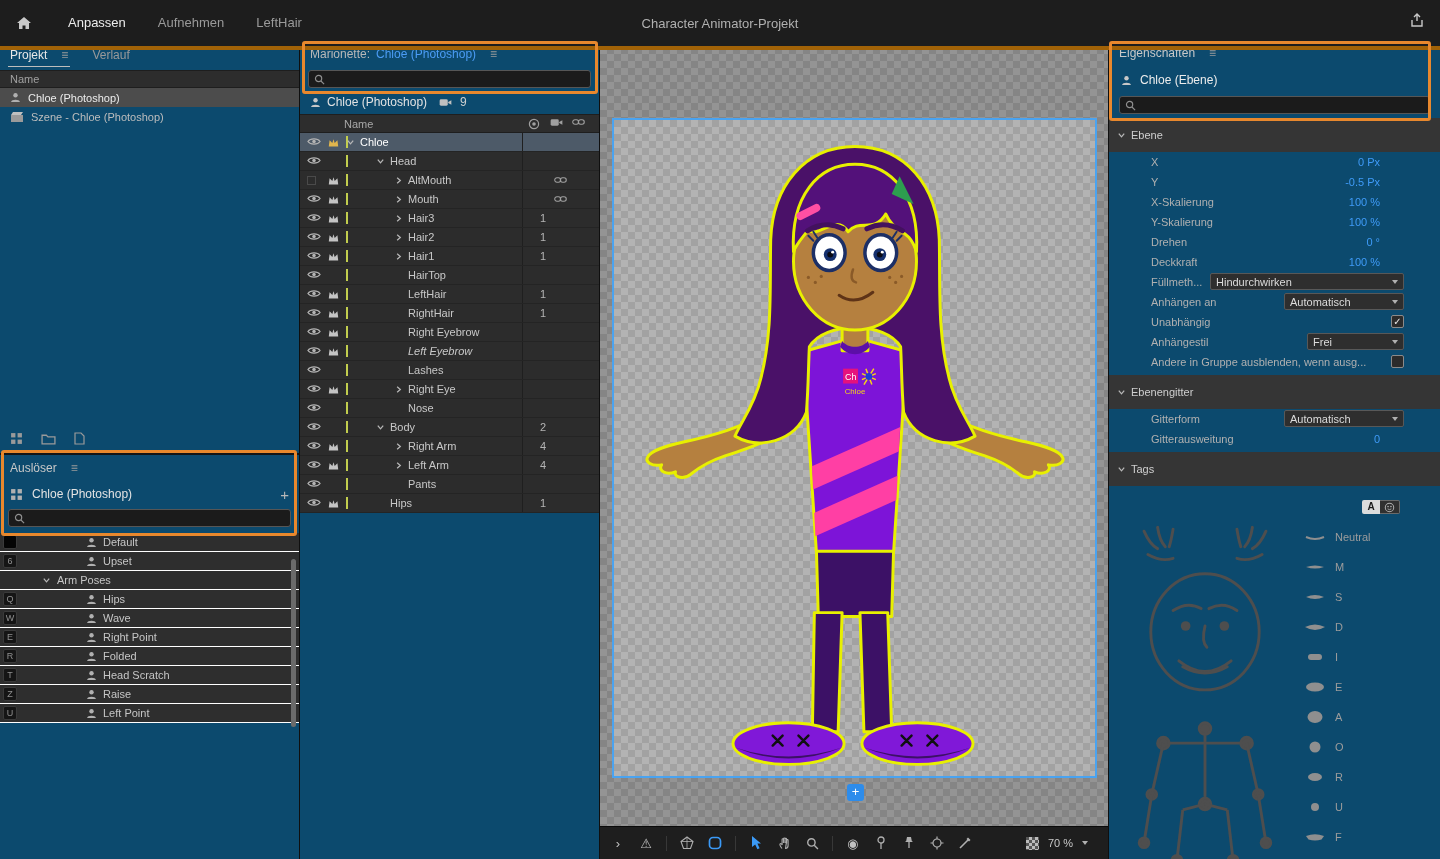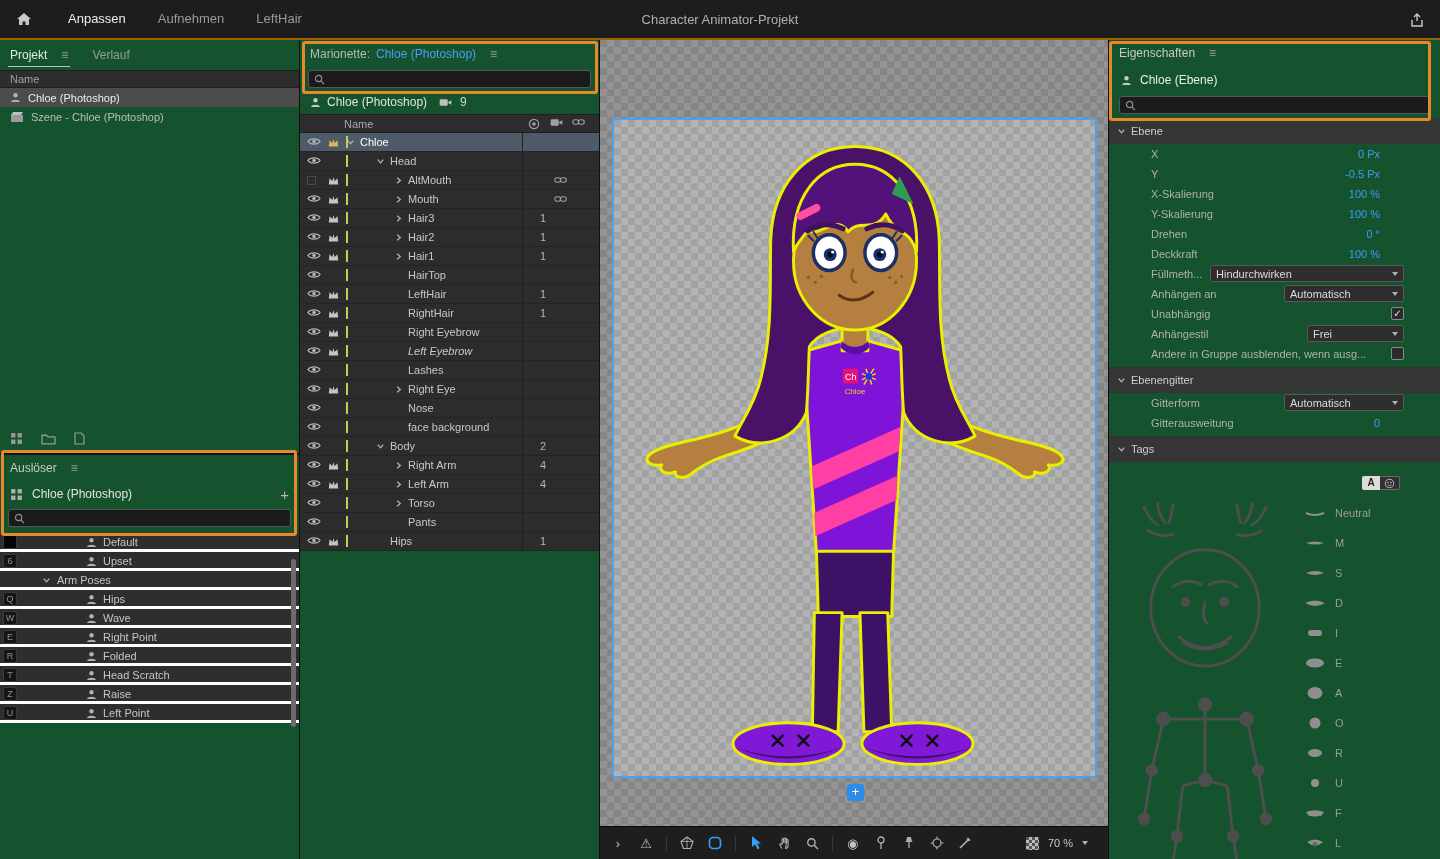--- a/index.html
+++ b/index.html
@@ -2,29 +2,29 @@
 <html><head>
 <meta charset="utf-8">
 <style>
 *{box-sizing:border-box}
 html,body{margin:0;padding:0;width:1440px;height:859px;background:#161616;overflow:hidden}
 body{position:relative;font-family:"Liberation Sans",sans-serif;font-size:11px;color:#c8c8c8}
 svg{display:block}
 input{font-family:inherit}
 
 
-.topbar{position:absolute;left:0;top:0;width:1440px;height:40px;background:#1d1d1d;border-bottom:2px solid #a16207;display:flex;align-items:center;z-index:5}
+.topbar{position:absolute;left:0;top:0;width:1440px;height:50px;background:#1d1d1d;border-bottom:4px solid #a16207;display:flex;align-items:center;z-index:5}
 .home{margin:0 20px 0 16px}
 .tbtab{padding:0 16px;height:40px;line-height:40px;color:#9a9a9a;font-size:13px;cursor:default}
 .tbtab.act{color:#ececec}
 .tb-title{position:absolute;left:0;right:0;text-align:center;color:#b0b0b0;font-size:13px;pointer-events:none}
 .share{position:absolute;right:16px;top:13px}
 
 
-.panel{position:absolute;background:#14532d;overflow:hidden}
+.panel{position:absolute;background:#0c4a6e;overflow:hidden}
 .phead{height:26px;display:flex;align-items:center;padding:0 10px;gap:6px;font-size:12px;color:#c8c8c8}
 .menu-ic{color:#9a9a9a;font-size:12px;margin-left:8px}
 .link{color:#4b9cf5}
 .search{margin:2px 8px 4px;height:18px;background:#1b1b1b;border:1px solid #565656;border-radius:3px;display:flex;align-items:center;padding:0 5px;gap:4px}
 .search input{flex:1;background:transparent;border:none;outline:none;color:#ddd;font-size:11px}
 
 
 .project-panel{left:0;top:40px;width:300px;height:413px;border-right:1px solid #0f0f0f}
 .ptabs{height:30px;display:flex;align-items:center;padding:0 10px;gap:24px;font-size:12px}
 .ptab{color:#9a9a9a;display:flex;gap:6px;align-items:center;height:30px;position:relative}
@@ -33,21 +33,21 @@
 .colhead{height:18px;background:#2d2d2d;border-top:1px solid #1e1e1e;border-bottom:1px solid #1e1e1e;color:#a0a0a0;padding:2px 0 0 10px}
 .pitem{height:19px;display:flex;align-items:center;gap:7px;padding:0 10px;color:#bdbdbd}
 .pitem.sel{background:#4c4c4c;color:#ececec}
 .proj-footer{position:absolute;left:10px;bottom:8px;display:flex;gap:18px;align-items:center}
 
 
 .triggers-panel{left:0;top:453px;width:300px;height:406px;border-top:2px solid #141414;border-right:1px solid #0f0f0f}
 .trig-set{height:26px;display:flex;align-items:center;gap:9px;padding:0 10px;color:#e3e3e3;font-size:12px}
 .trig-set .plus{margin-left:auto;font-size:15px;color:#b8b8b8;line-height:15px}
 #trigger-list{margin-top:6px}
-.trow{height:19px;position:relative;background:#2e2e2e;border-bottom:3px solid #ffffff;color:#c6c6c6}
+.trow{height:19px;position:relative;background:#2e2e2e;border-bottom:1px solid #ffffff;color:#c6c6c6}
 .tkey{position:absolute;left:3px;top:2px;width:14px;height:14px;background:#151515;border:1px solid #3a3a3a;color:#909090;font-size:9px;text-align:center;line-height:13px;border-radius:2px}
 .tkey.blank{background:#040404}
 .tchev{position:absolute;left:42px;top:5px}
 .ticn{position:absolute;left:86px;top:4px}
 .tlabel{position:absolute;left:103px;top:3px}
 .tlabel.grp{left:57px}
 .trig-scroll{position:absolute;right:3px;top:104px;width:5px;height:168px;background:#6b6b6b;border-radius:3px}
 
 
 .puppet-panel{left:300px;top:40px;width:300px;height:819px;border-right:1px solid #0f0f0f}
@@ -79,21 +79,21 @@
 .tic{display:flex;align-items:center;justify-content:center;width:16px;height:16px;color:#c0c0c0;font-size:13px}
 .tsep{width:1px;height:15px;background:#383838}
 .zoomwrap{margin-left:auto;display:flex;align-items:center;gap:9px;margin-right:10px}
 .checkic{width:13px;height:13px;background-color:#555;background-image:linear-gradient(45deg,#bbb 25%,transparent 25%,transparent 75%,#bbb 75%),linear-gradient(45deg,#bbb 25%,transparent 25%,transparent 75%,#bbb 75%);background-size:6px 6px;background-position:0 0,3px 3px}
 .zoomlabel{color:#c8c8c8}
 .caret{width:0;height:0;border-left:3.5px solid transparent;border-right:3.5px solid transparent;border-top:4px solid #b0b0b0}
 
 
 .props-panel{left:1108px;top:40px;width:332px;height:819px;border-left:1px solid #0f0f0f}
 .subject{height:28px;display:flex;align-items:center;gap:8px;padding:0 12px;color:#ececec;font-size:12px}
-.secbar{height:26px;background:#353535;display:flex;align-items:center;gap:5px;padding:0 8px;margin-top:3px;color:#cfcfcf}
+.secbar{height:34px;background:#353535;display:flex;align-items:center;gap:5px;padding:0 8px;margin-top:3px;color:#cfcfcf}
 .propr{height:20px;position:relative}
 .prlabel{position:absolute;left:42px;top:4px;color:#b0b0b0;max-width:218px;white-space:nowrap;overflow:hidden;text-overflow:ellipsis}
 .prvalue{position:absolute;right:60px;top:4px;color:#3f9bf8}
 .prdd{position:absolute;right:36px;top:1px;height:17px;background:#2e2e2e;border:1px solid #585858;border-radius:2px;display:flex;align-items:center;padding:0 5px;color:#dcdcdc}
 .ddval{flex:1;white-space:nowrap;overflow:hidden}
 .ddcaret{width:0;height:0;border-left:3.5px solid transparent;border-right:3.5px solid transparent;border-top:4px solid #b0b0b0;margin-left:5px}
 .prcb{position:absolute;right:36px;top:3px;width:13px;height:13px;border:1px solid #8a8a8a;background:#2b2b2b;color:#e8e8e8;font-size:10px;line-height:11px;text-align:center;border-radius:2px}
 .tags-wrap{position:relative;height:420px}
 .tagbtns{position:absolute;right:40px;top:14px;display:flex}
 .btnA{width:18px;height:14px;background:#dcdcdc;color:#1c1c1c;font-weight:bold;font-size:10px;text-align:center;line-height:14px;border-radius:2px 0 0 2px}
@@ -625,30 +625,20 @@
         <span class="plabel" style="left: 108px;">Nose</span>
       </div>
       <div class="prow">
         <span class="cellic" style="left: 7px;">
           <svg width="14" height="9" viewBox="0 0 16 10">
             <path d="M1 5 C4 1 12 1 15 5 C12 9 4 9 1 5 Z" fill="none" stroke="#b4b4b4" stroke-width="1.3"></path>
             <circle cx="8" cy="5" r="2" fill="#b4b4b4"></circle>
           </svg>
         </span>
         <span class="tick"></span>
-        <span class="plabel" style="left: 108px;">face background</span>
-      </div>
-      <div class="prow">
-        <span class="cellic" style="left: 7px;">
-          <svg width="14" height="9" viewBox="0 0 16 10">
-            <path d="M1 5 C4 1 12 1 15 5 C12 9 4 9 1 5 Z" fill="none" stroke="#b4b4b4" stroke-width="1.3"></path>
-            <circle cx="8" cy="5" r="2" fill="#b4b4b4"></circle>
-          </svg>
-        </span>
-        <span class="tick"></span>
         <span class="pchev" style="left: 76px;">
           <svg width="9" height="9" viewBox="0 0 10 10">
             <path d="M2 3 L5 6.5 L8 3" fill="none" stroke="#b8b8b8" stroke-width="1.4"></path>
           </svg>
         </span>
         <span class="plabel" style="left: 90px;">Body</span>
         <span class="pcount">2</span>
       </div>
       <div class="prow">
         <span class="cellic" style="left: 7px;">
@@ -684,35 +674,20 @@
           </svg>
         </span>
         <span class="tick"></span>
         <span class="pchev" style="left: 94px;">
           <svg width="9" height="9" viewBox="0 0 10 10">
             <path d="M3.5 2 L7 5 L3.5 8" fill="none" stroke="#b8b8b8" stroke-width="1.4"></path>
           </svg>
         </span>
         <span class="plabel" style="left: 108px;">Left Arm</span>
         <span class="pcount">4</span>
-      </div>
-      <div class="prow">
-        <span class="cellic" style="left: 7px;">
-          <svg width="14" height="9" viewBox="0 0 16 10">
-            <path d="M1 5 C4 1 12 1 15 5 C12 9 4 9 1 5 Z" fill="none" stroke="#b4b4b4" stroke-width="1.3"></path>
-            <circle cx="8" cy="5" r="2" fill="#b4b4b4"></circle>
-          </svg>
-        </span>
-        <span class="tick"></span>
-        <span class="pchev" style="left: 94px;">
-          <svg width="9" height="9" viewBox="0 0 10 10">
-            <path d="M3.5 2 L7 5 L3.5 8" fill="none" stroke="#b8b8b8" stroke-width="1.4"></path>
-          </svg>
-        </span>
-        <span class="plabel" style="left: 108px;">Torso</span>
       </div>
       <div class="prow">
         <span class="cellic" style="left: 7px;">
           <svg width="14" height="9" viewBox="0 0 16 10">
             <path d="M1 5 C4 1 12 1 15 5 C12 9 4 9 1 5 Z" fill="none" stroke="#b4b4b4" stroke-width="1.3"></path>
             <circle cx="8" cy="5" r="2" fill="#b4b4b4"></circle>
           </svg>
         </span>
         <span class="tick"></span>
         <span class="plabel" style="left: 108px;">Pants</span>

